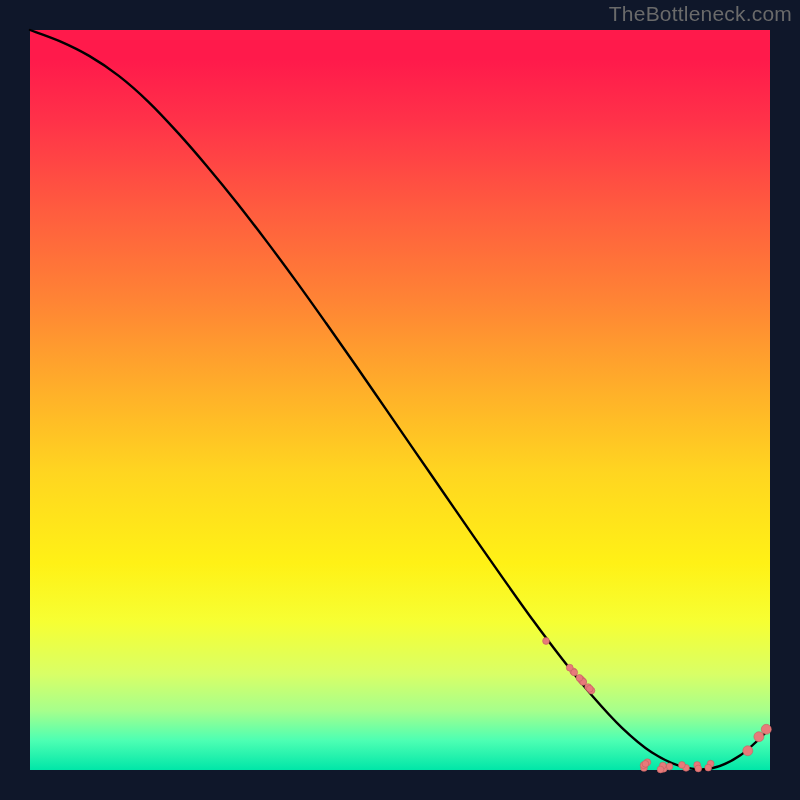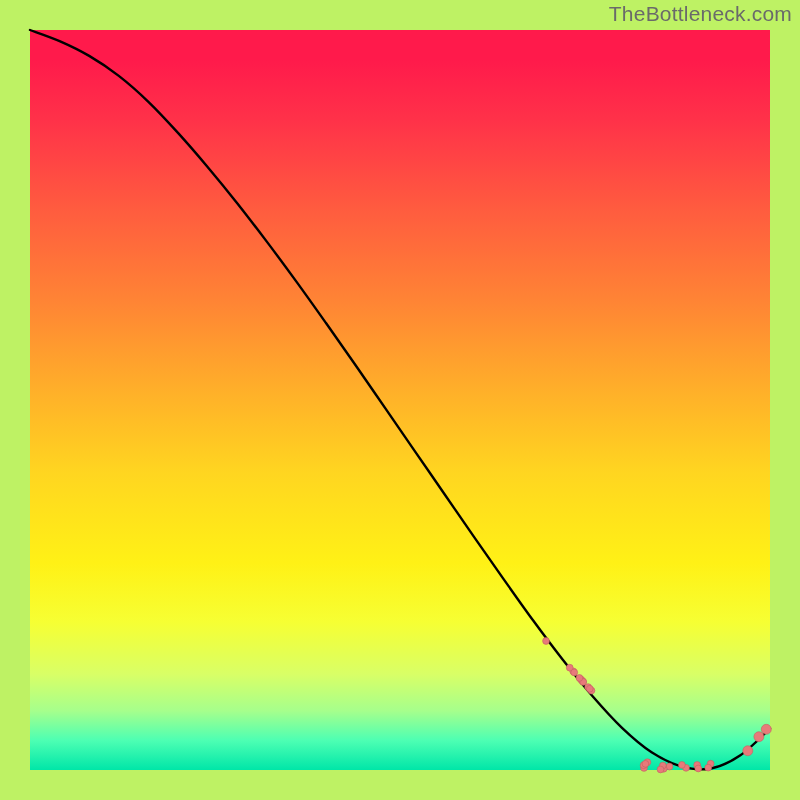--- a/index.html
+++ b/index.html
@@ -8,21 +8,21 @@
     width: 800px;
     height: 800px;
     background: #000;
     overflow: hidden;
     font-family: Arial, Helvetica, sans-serif;
   }
   .frame {
     position: relative;
     width: 800px;
     height: 800px;
-    background: #bef264;
+    background: #0f172a;
   }
   .watermark {
     position: absolute;
     top: 2px;
     right: 8px;
     color: #6a6a6a;
     font-size: 21px;
     font-weight: 400;
     letter-spacing: 0.2px;
   }

